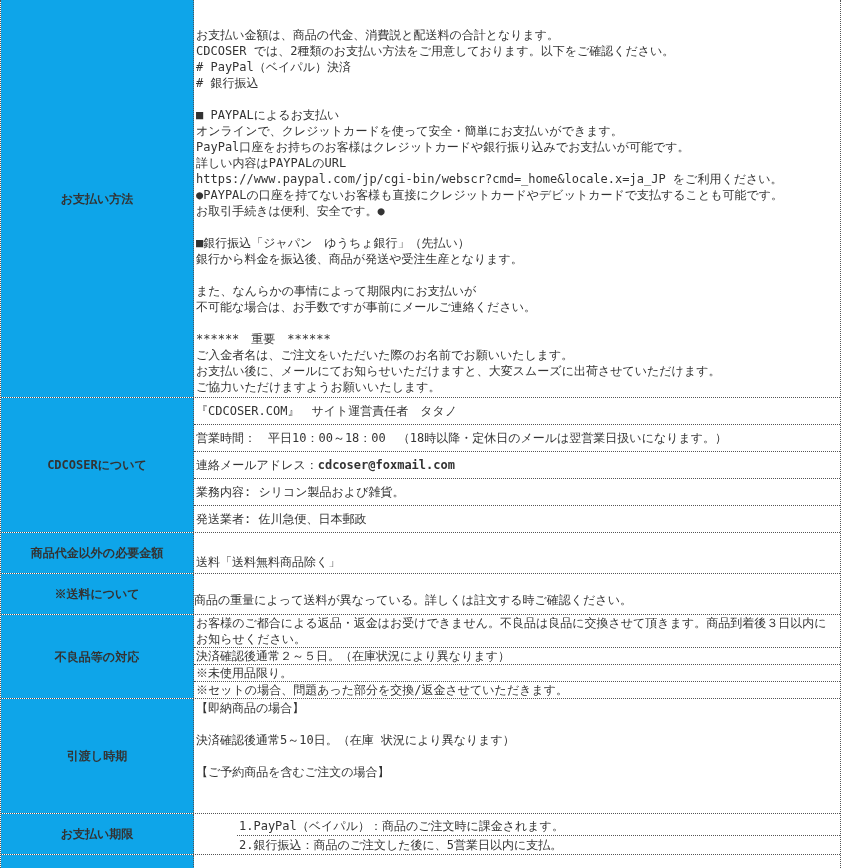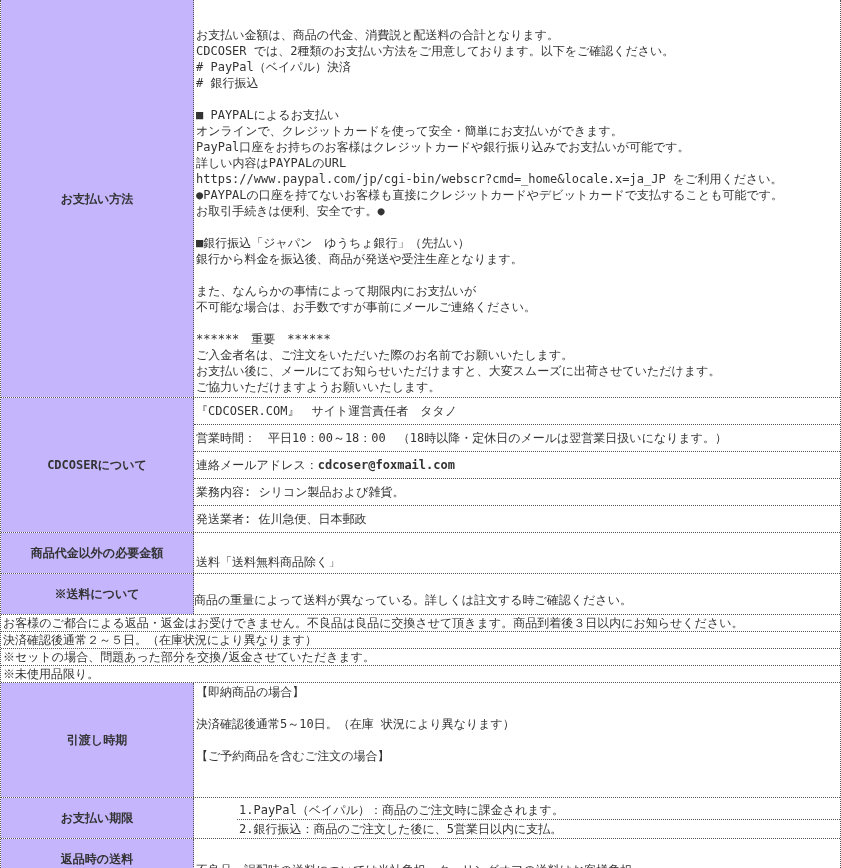--- a/index.html
+++ b/index.html
@@ -18,21 +18,21 @@
     border-bottom: 1px dotted #555;
   }
   .row {
     display: flex;
     border-top: 1px dotted #555;
   }
   .row:first-child { border-top: none; }
   .row-header {
     width: 193px;
     min-width: 193px;
-    background: #c4b5fd;
+    background: #0ea5e9;
     border-right: 1px dotted #555;
     display: flex;
     align-items: center;
     justify-content: center;
     text-align: center;
     font-weight: bold;
     padding: 12px;
   }
   .row-cells {
     flex: 1;
@@ -128,32 +128,33 @@
     </div>
     <div class="row" data-name="row-about-shipping">
       <div class="row-header" data-name="row-header-about-shipping">※送料について</div>
       <div class="row-cells" data-name="row-content-about-shipping">
         <div class="sub-cell" data-name="cell-about-shipping-0">
           <div class="line" data-name="text-line">商品の重量によって送料が異なっている。詳しくは註文する時ご確認ください。</div>
         </div>
       </div>
     </div>
     <div class="row" data-name="row-defective-items">
+      <div class="row-header" data-name="row-header-defective-items">不良品等の対応</div>
       <div class="row-cells" data-name="row-content-defective-items">
         <div class="sub-cell" data-name="cell-defective-items-0">
           <div class="line" data-name="text-line">お客様のご都合による返品・返金はお受けできません。不良品は良品に交換させて頂きます。商品到着後３日以内にお知らせください。</div>
         </div>
         <div class="sub-cell" data-name="cell-defective-items-1">
           <div class="line" data-name="text-line">決済確認後通常２～５日。（在庫状況により異なります）</div>
         </div>
+        <div class="sub-cell" data-name="cell-defective-items-2">
+          <div class="line" data-name="text-line">※未使用品限り。</div>
+        </div>
         <div class="sub-cell" data-name="cell-defective-items-3">
           <div class="line" data-name="text-line">※セットの場合、問題あった部分を交換/返金させていただきます。</div>
-        </div>
-        <div class="sub-cell" data-name="cell-defective-items-2">
-          <div class="line" data-name="text-line">※未使用品限り。</div>
         </div>
       </div>
     </div>
     <div class="row" data-name="row-delivery-time">
       <div class="row-header" data-name="row-header-delivery-time">引渡し時期</div>
       <div class="row-cells" data-name="row-content-delivery-time">
         <div class="sub-cell" data-name="cell-delivery-time-0">
           <div class="line" data-name="text-line">【即納商品の場合】</div>
           <div class="line" data-name="text-line"></div>
           <div class="line" data-name="text-line">決済確認後通常5～10日。（在庫 状況により異なります）</div>

